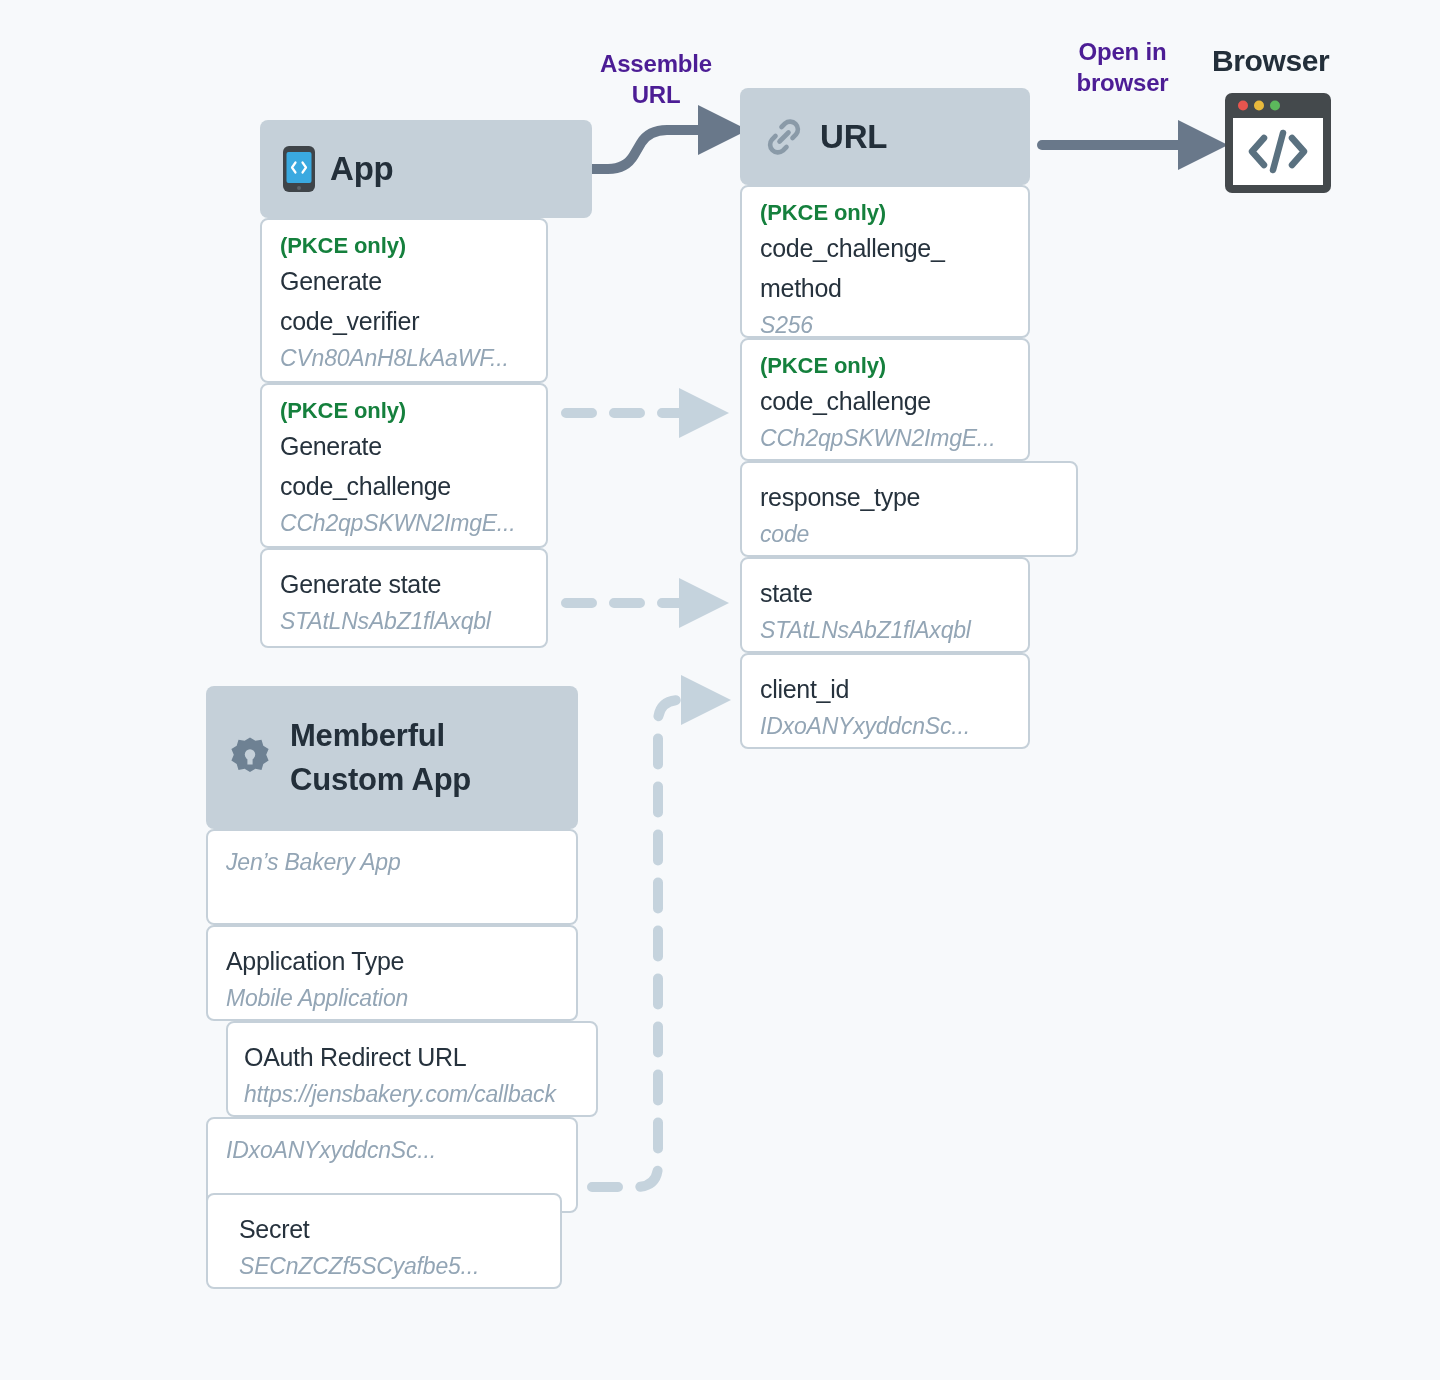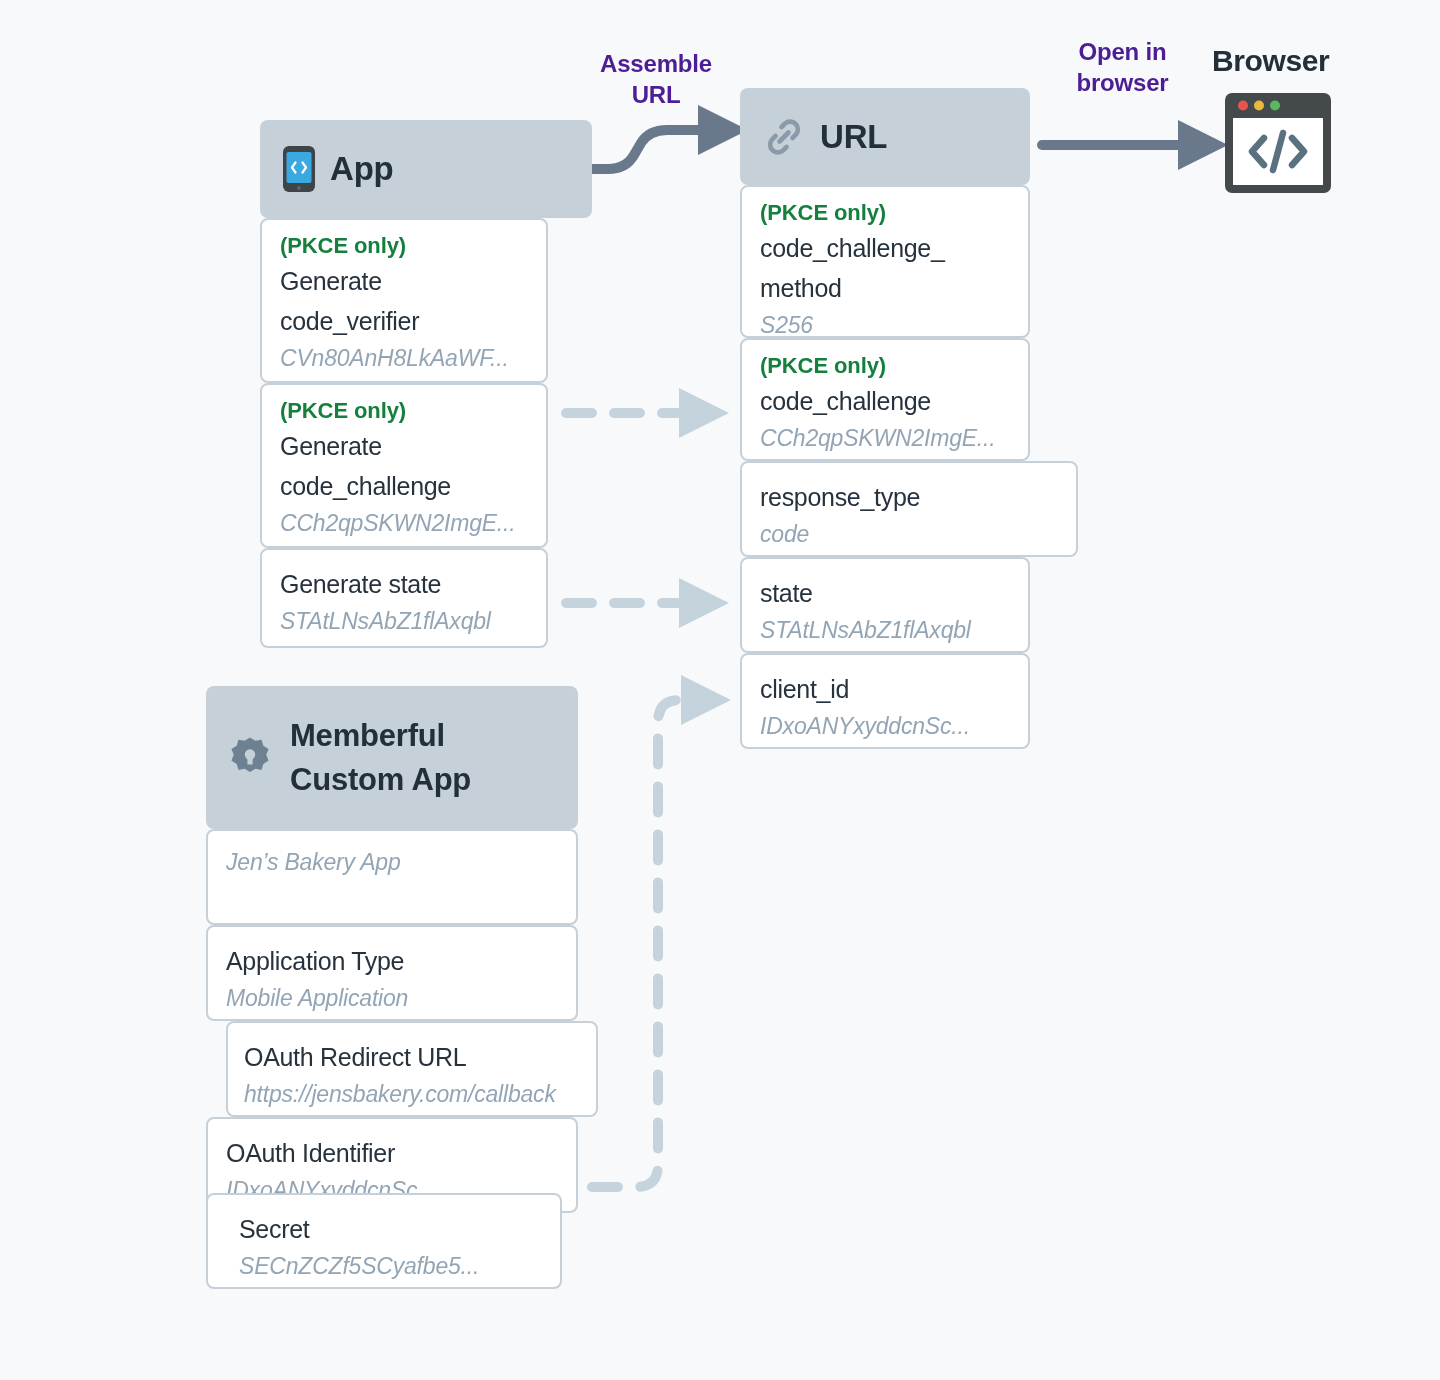--- a/index.html
+++ b/index.html
@@ -226,21 +226,20 @@
       <div class="key">Application Type</div>
       <div class="val">Mobile Application</div>
     </div>
 
     <div class="row" style="left:0px; top:335px; width:372px; height:96px; padding-top:14px; padding-left:16px; padding-right:8px;margin-left:20px;">
       <div class="key">OAuth Redirect URL</div>
       <div class="val">https://jensbakery.com/callback</div>
     </div>
 
     <div class="row" style="left:0px; top:431px; width:372px; height:96px; padding-top:14px;">
-      <div class="key">OAuth Identifier</div>
       <div class="val">IDxoANYxyddcnSc...</div>
     </div>
 
     <div class="row" style="left:0px; top:507px; width:356px; height:96px; padding-top:14px;padding-left:31px;">
       <div class="key">Secret</div>
       <div class="val">SECnZCZf5SCyafbe5...</div>
     </div>
   </div>
 
   <div class="browser-label" style="left:1212px; top:44px;">Browser</div>

